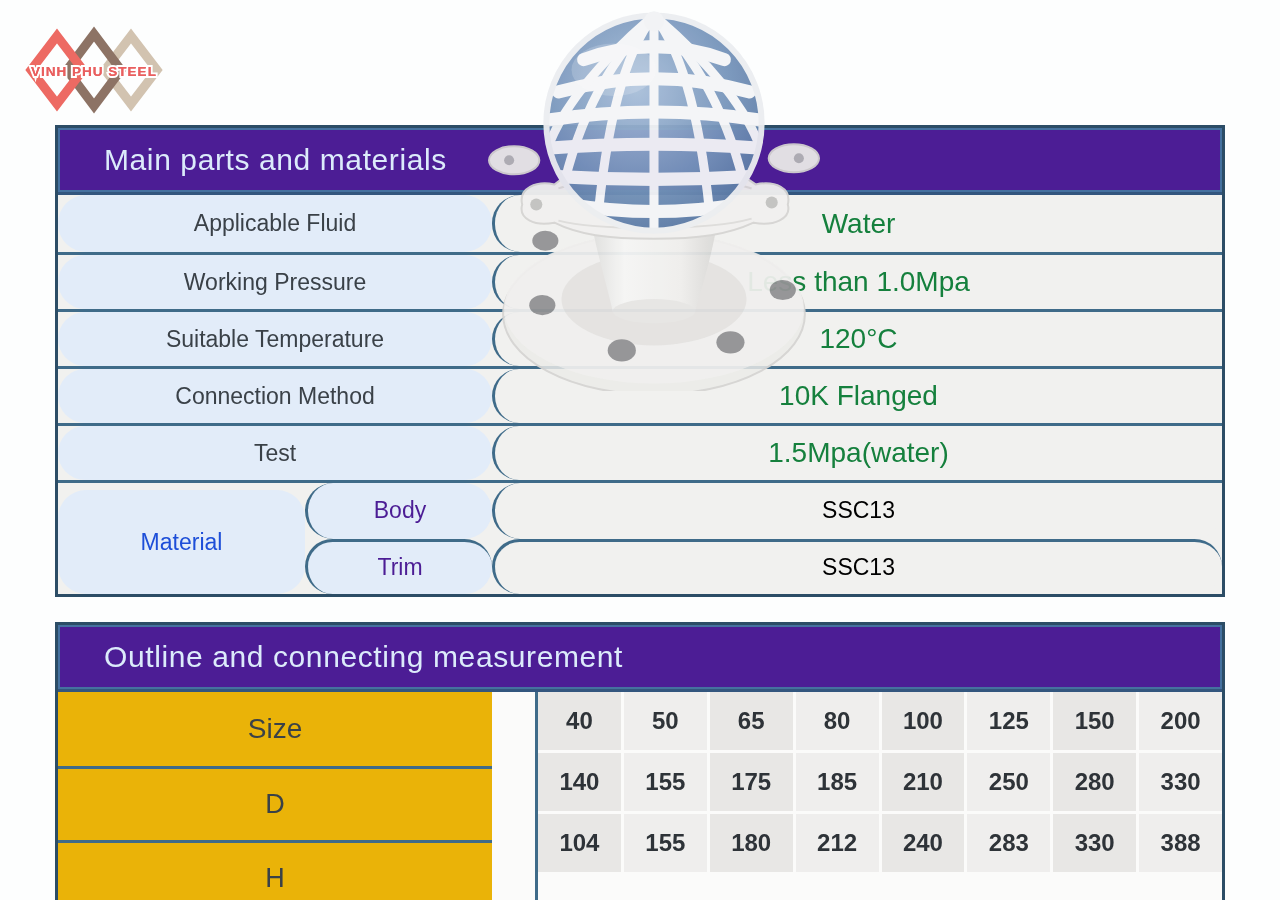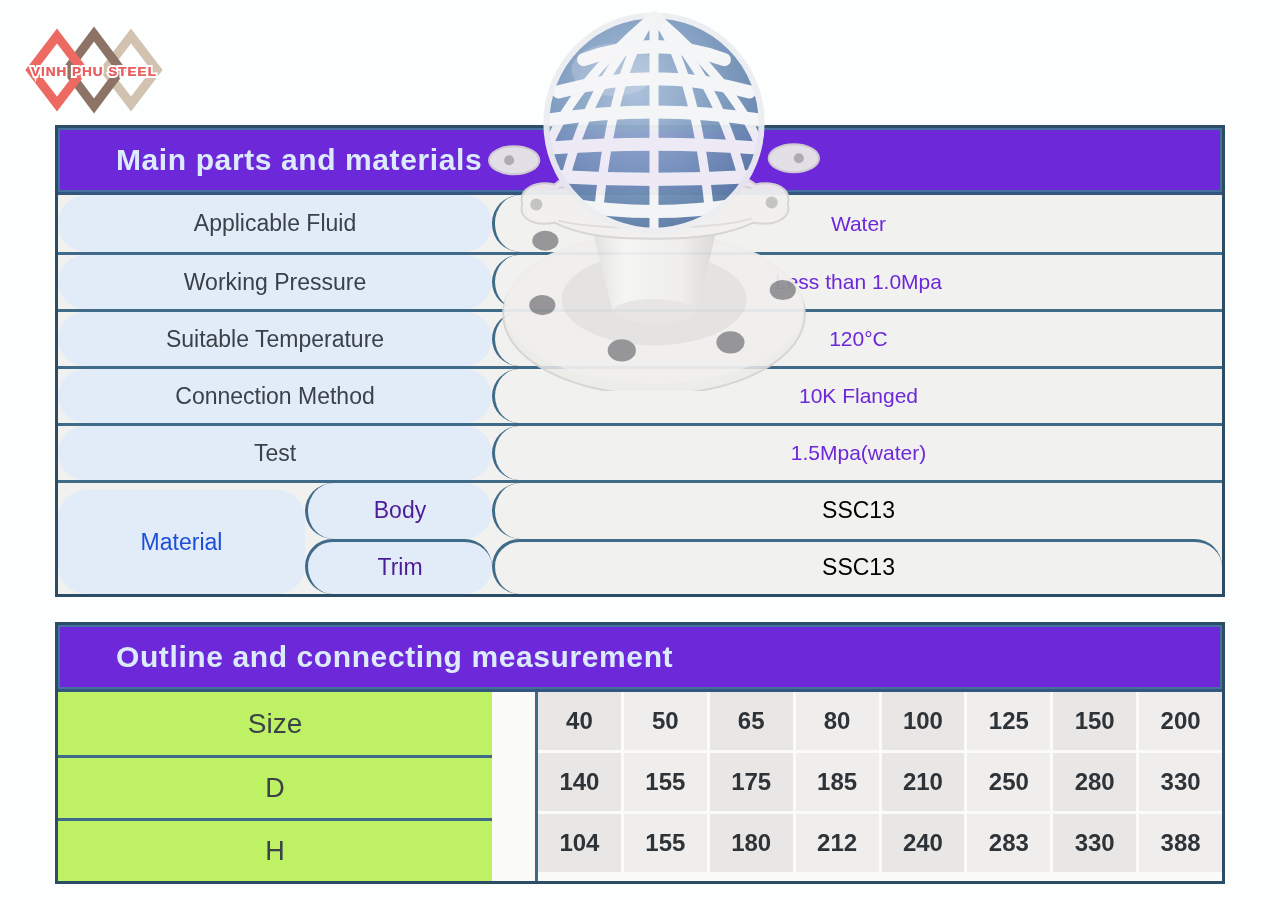--- a/index.html
+++ b/index.html
@@ -15,55 +15,55 @@
   
   .logo { position:absolute; left:19px; top:26px; width:150px; height:92px; }
   .logo svg { position:absolute; inset:0; }
 
   
   .spec-table {
     position:absolute; left:55px; width:1170px;
     border:3px solid #2c4d66; background:#f1f1ef;
   }
   .t-header {
-    height:67px; background:#6d28d9;
+    height:67px; background:#4c1d95;
     border-bottom:3px solid #33567e;
     box-shadow: inset 0 0 0 2px #45719f;
     display:flex; align-items:center;
-    padding-left:58px;
-    color:#dcebfb; font-size:30px; font-weight:700; letter-spacing:.6px;
+    padding-left:46px;
+    color:#dcebfb; font-size:30px; font-weight:400; letter-spacing:.6px;
   }
 
   
   .t1-row { display:flex; height:57px; }
   .t1-row + .t1-row, .mat-block { border-top:3px solid #3f6b89; }
   .cell { display:flex; align-items:center; justify-content:center;border-radius:28px; }
   .lbl {
     width:434px; background:#e2ecf9; color:#3a4148;
     font-size:23px;
   }
   .val {
-    flex:1; background:#f1f1ef; color:#6d28d9;
-    border-left:3px solid #3f6b89; font-size:21px;
+    flex:1; background:#f1f1ef; color:#15803d;
+    border-left:3px solid #3f6b89; font-size:28px;
   }
   .mat-block {
     height:114px; display:grid;
     grid-template-columns:247px 187px 1fr;
     grid-template-rows:1fr 1fr;
   }
   .mat-label { grid-row:1 / 3; background:#e2ecf9; color:#1d4ed8; font-size:23px;margin-top:7px; }
   .mat-part { background:#e2ecf9; color:#4c1d95; border-left:3px solid #3f6b89; font-size:23px; }
   .mat-val  { background:#f1f1ef; color:#000000; border-left:3px solid #3f6b89; font-size:23px; }
   .row2 { border-top:3px solid #3f6b89; }
 
   
   .t2-body { display:flex; background:#fbfbfa; }
   .t2-labels { width:434px; }
   .t2-label {
-    height:63px; background:#bef264; color:#3a4148;
+    height:74px; background:#eab308; color:#3a4148;
     display:flex; align-items:center; justify-content:center;
     font-size:27px;
   }
   .t2-label + .t2-label { border-top:3px solid #3f6b89; }
   .t2-grid {
     flex:1; border-left:3px solid #3f6b89;
     display:grid; grid-template-columns:repeat(8,1fr);
     grid-auto-rows:58px; gap:3px; background:#fbfbfa;margin-left:43px;
   }
   .num {

